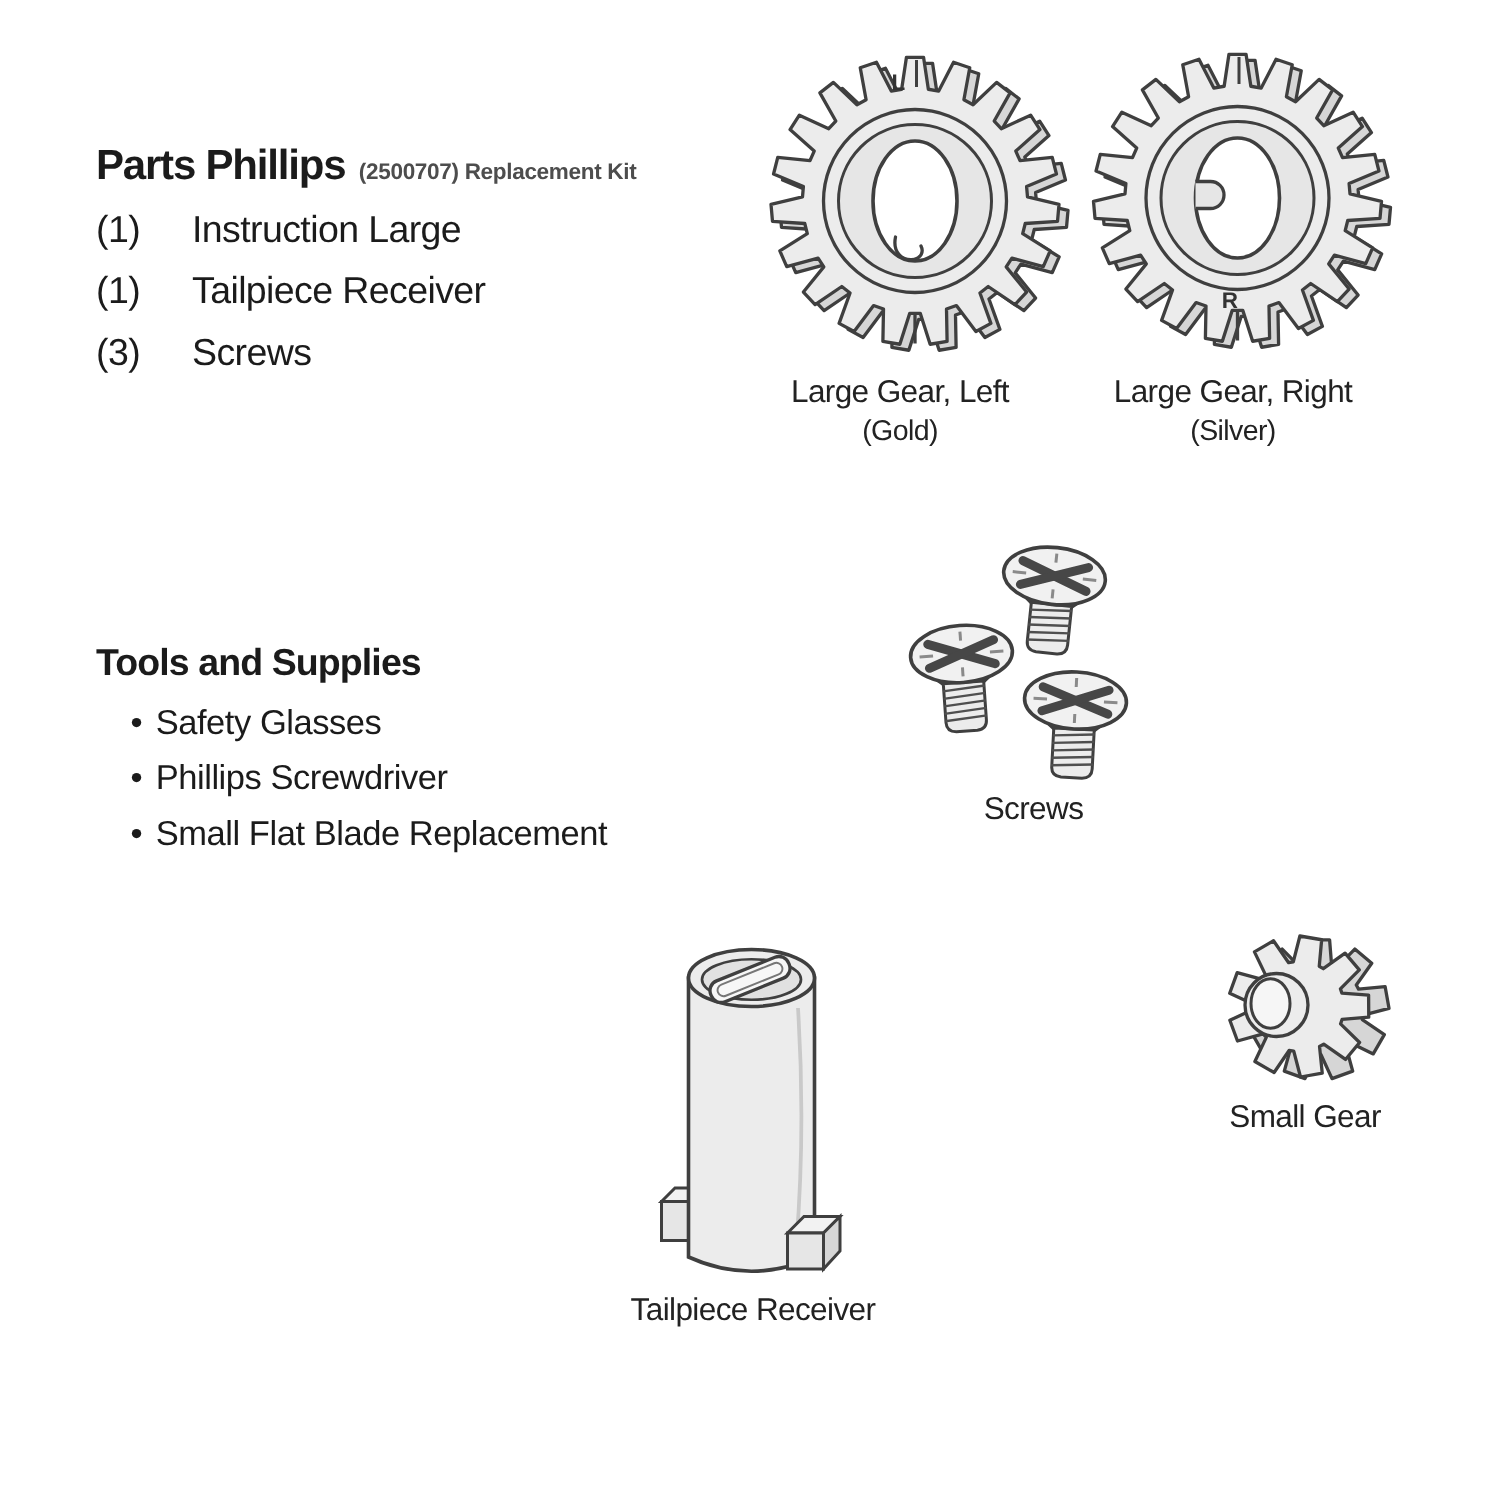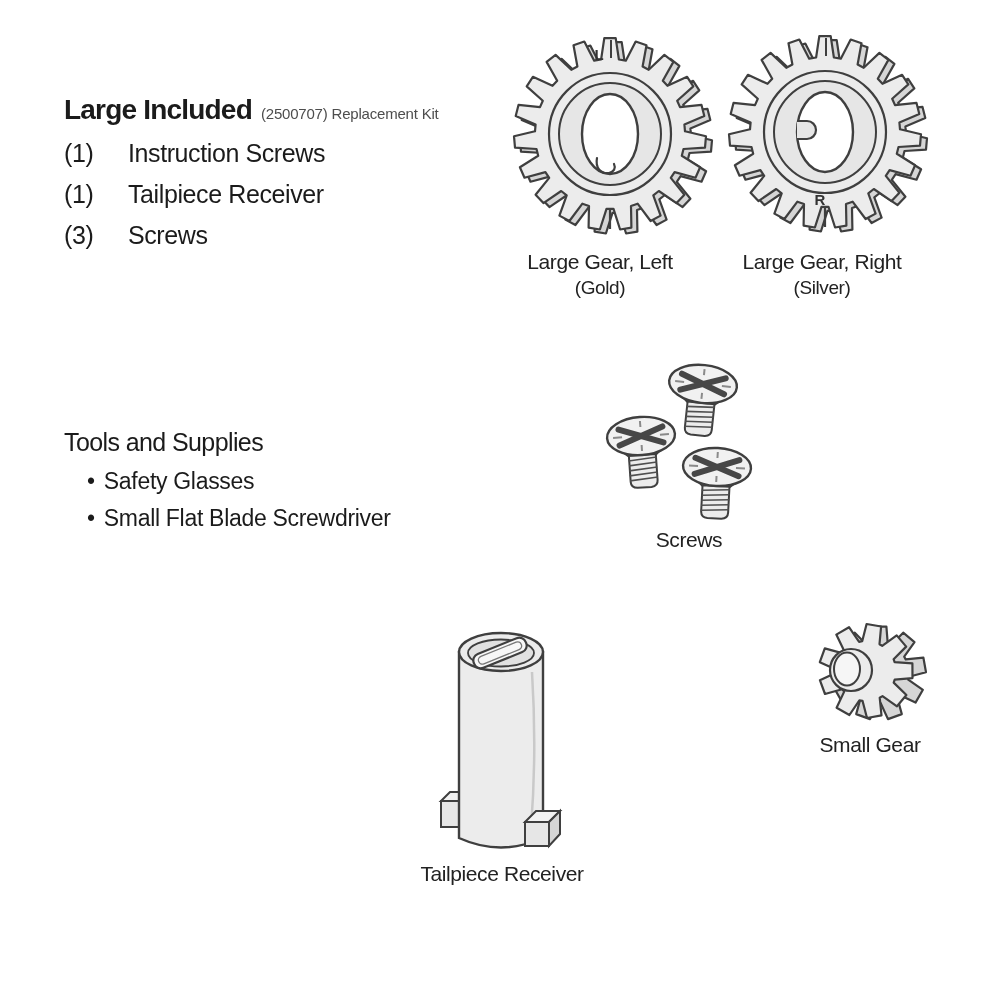--- a/index.html
+++ b/index.html
@@ -6,27 +6,27 @@
   body{
     width:1000px;height:1000px;background:#ffffff;
     font-family:"Liberation Sans", sans-serif;color:#1b1b1b;
   }
   .canvas{position:relative;width:1000px;height:1000px;background:#fff;overflow:hidden;}
   #art{position:absolute;left:0;top:0;}
 
   .parts-block{position:absolute;left:64px;top:94px;white-space:nowrap;}
   .hline{margin-bottom:8px;}
   .h1{font-size:28px;font-weight:bold;letter-spacing:-0.8px;}
-  .hsub{font-size:15px;font-weight:normal;color:#4d4d4d;margin-left:9px;letter-spacing:-0.2px;}
+  .hsub{font-size:15px;font-weight:bold;color:#4d4d4d;margin-left:9px;letter-spacing:-0.2px;}
   .prow{font-size:25px;line-height:38px;letter-spacing:-0.4px;}
   .qty{display:inline-block;width:64px;}
   .pnote{font-size:19px;letter-spacing:-0.2px;}
 
   .tools-block{position:absolute;left:64px;top:428px;white-space:nowrap;}
-  .h2{font-size:25px;font-weight:normal;letter-spacing:-0.6px;margin-bottom:6px;}
+  .h2{font-size:25px;font-weight:bold;letter-spacing:-0.6px;margin-bottom:6px;}
   .trow{font-size:23px;line-height:37px;letter-spacing:-0.3px;margin-left:23px;}
   .bullet{margin-right:9px;}
 
   .figlabel{position:absolute;text-align:center;font-size:21px;line-height:26px;
             color:#222;letter-spacing:-0.4px;}
   .figlabel .sub{font-size:19px;}
 </style>
 </head>
 <body>
 
@@ -121,31 +121,32 @@
       <g>
         <path d="M870.2,644.3L871.6,626.6L886.4,626.6L887.8,644.3L890.7,645.4L903.2,632.7L914.5,642.2L904.2,656.7L905.7,659.4L923.4,657.7L926.0,672.2L908.8,676.7L908.2,679.7L922.9,689.8L915.5,702.6L899.5,694.9L897.1,697.0L901.8,714.1L888.0,719.1L880.6,703.0L877.4,703.0L870.0,719.1L856.2,714.1L860.9,697.0L858.5,694.9L842.5,702.6L835.1,689.8L849.8,679.7L849.2,676.7L832.0,672.2L834.6,657.7L852.3,659.4L853.8,656.7L843.5,642.2L854.8,632.7L867.3,645.4Z" fill="#d6d6d6" stroke="#3f3f3f" stroke-width="2.2" stroke-linejoin="round"></path>
         <path d="M862.2,641.2L866.6,624.0L881.1,626.5L879.5,644.2L882.2,645.8L896.7,635.4L906.2,646.6L893.6,659.2L894.6,662.1L912.4,663.4L912.5,678.1L894.7,679.6L893.7,682.6L906.4,695.0L897.0,706.3L882.5,696.1L879.7,697.7L881.5,715.4L867.0,718.0L862.5,700.8L859.4,700.3L849.4,715.0L836.6,707.7L844.2,691.6L842.1,689.2L825.0,694.0L819.9,680.2L836.0,672.7L836.0,669.6L819.8,662.2L824.8,648.4L842.0,653.1L844.0,650.6L836.3,634.6L849.0,627.2L859.1,641.8Z" fill="#ececec" stroke="#3f3f3f" stroke-width="2.2" stroke-linejoin="round"></path>
         <circle cx="851" cy="670" r="21" fill="#ececec" stroke="#3f3f3f" stroke-width="2.2"></circle>
         <ellipse cx="847" cy="669" rx="13" ry="16.5" fill="#f6f6f6" stroke="#3f3f3f" stroke-width="2"></ellipse>
       </g>
     </svg>
 
   <div class="parts-block">
     <div class="hline">
-      <span class="h1">Large Included</span><span class="hsub">(2500707) Replacement Kit</span>
+      <span class="h1">Parts Phillips</span><span class="hsub">(2500707) Replacement Kit</span>
     </div>
-    <div class="prow"><span class="qty">(1)</span><span>Instruction Screws</span> <span class="pnote"></span></div>
+    <div class="prow"><span class="qty">(1)</span><span>Instruction Large</span> <span class="pnote"></span></div>
     <div class="prow"><span class="qty">(1)</span><span>Tailpiece Receiver</span> <span class="pnote"></span></div>
     <div class="prow"><span class="qty">(3)</span><span>Screws</span> <span class="pnote"></span></div>
   </div>
 
   <div class="tools-block">
     <div class="h2">Tools and Supplies</div>
     <div class="trow"><span class="bullet">•</span><span>Safety Glasses</span></div>
-    <div class="trow"><span class="bullet">•</span><span>Small Flat Blade Screwdriver</span></div>
+    <div class="trow"><span class="bullet">•</span><span>Phillips Screwdriver</span></div>
+    <div class="trow"><span class="bullet">•</span><span>Small Flat Blade Replacement</span></div>
   </div>
 
   <div class="figlabel" style="left:470px;top:249px;width:260px;">
     <div>Large Gear, Left</div>
     <div class="sub">(Gold)</div>
   </div>
   <div class="figlabel" style="left:692px;top:249px;width:260px;">
     <div>Large Gear, Right</div>
     <div class="sub">(Silver)</div>
   </div>

